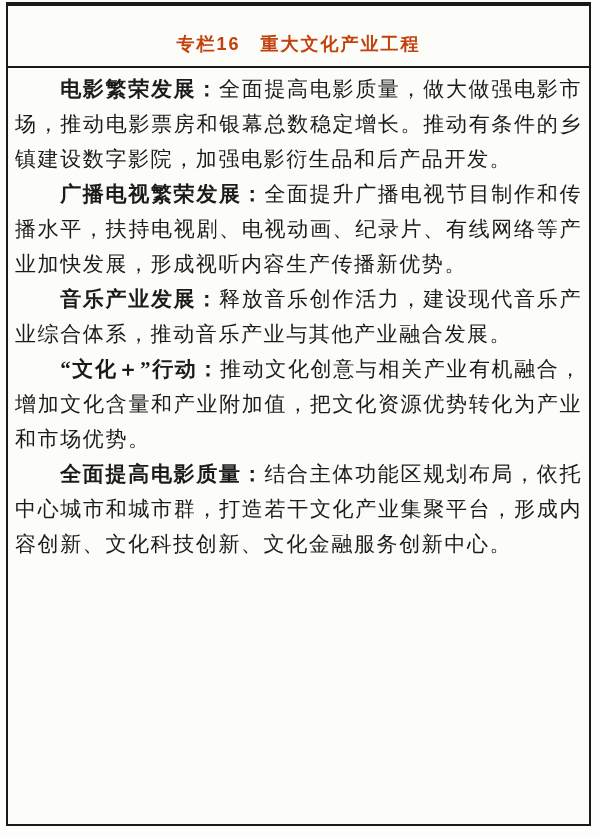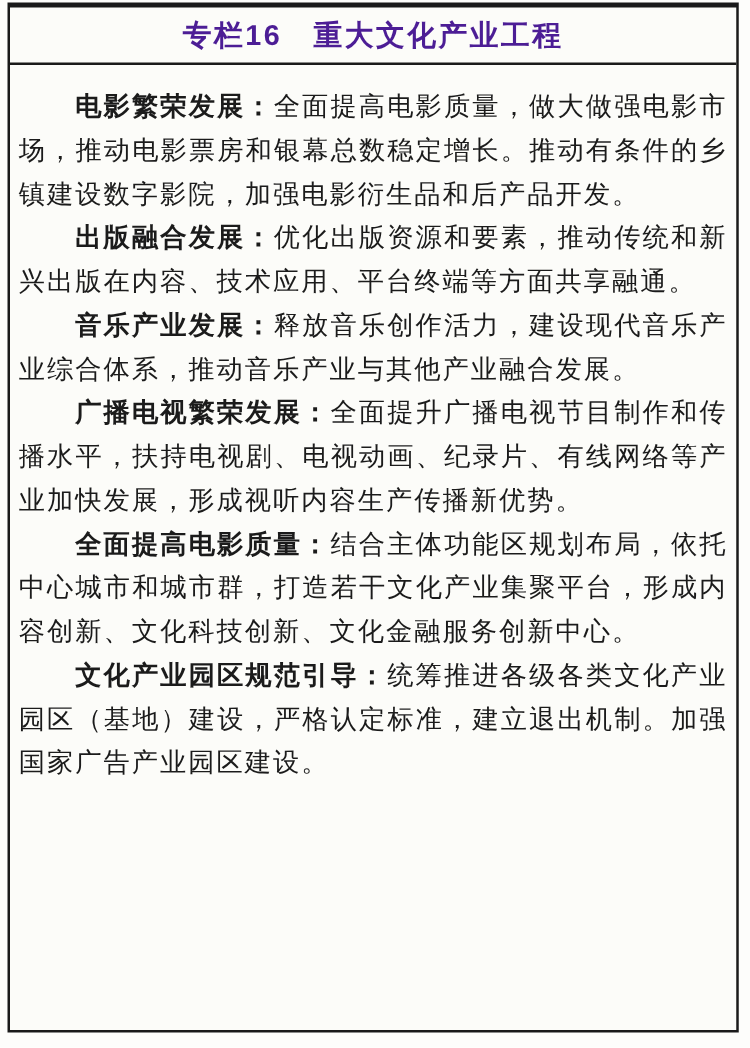--- a/index.html
+++ b/index.html
@@ -27,26 +27,27 @@
   }
   .panel-title {
     height: 46px;
     box-sizing: border-box;
     border-bottom: 2px solid #1a1a1a;
     display: flex;
     align-items: center;
     justify-content: center;
     font-family: "Liberation Sans", "DejaVu Sans", sans-serif;
     font-weight: bold;
-    font-size: 23px;
+    font-size: 18px;
     letter-spacing: 2px;
-    color: #4c1d95;
+    color: #c2410c;
+    margin-top: 16px;
   }
   .panel-body {
-    padding: 16px 7px 0 7px;
+    padding: 4px 7px 0 7px;
     font-size: 21px;
     line-height: 35px;
     letter-spacing: 1.6px;
     color: #1b1b1b;
     text-align: justify;
   }
   .para {
     margin: 0;
     text-indent: 2.15em;
   }
@@ -55,20 +56,19 @@
   }
 </style>
 </head>
 <body>
 
 <div class="page">
   <div class="panel">
     <div class="panel-title">专栏16　重大文化产业工程</div>
     <div class="panel-body">
       <p class="para"><span class="lead">电影繁荣发展：</span><span>全面提高电影质量，做大做强电影市场，推动电影票房和银幕总数稳定增长。推动有条件的乡镇建设数字影院，加强电影衍生品和后产品开发。</span></p>
-      <p class="para"><span class="lead">出版融合发展：</span><span>优化出版资源和要素，推动传统和新兴出版在内容、技术应用、平台终端等方面共享融通。</span></p>
+      <p class="para"><span class="lead">广播电视繁荣发展：</span><span>全面提升广播电视节目制作和传播水平，扶持电视剧、电视动画、纪录片、有线网络等产业加快发展，形成视听内容生产传播新优势。</span></p>
       <p class="para"><span class="lead">音乐产业发展：</span><span>释放音乐创作活力，建设现代音乐产业综合体系，推动音乐产业与其他产业融合发展。</span></p>
-      <p class="para"><span class="lead">广播电视繁荣发展：</span><span>全面提升广播电视节目制作和传播水平，扶持电视剧、电视动画、纪录片、有线网络等产业加快发展，形成视听内容生产传播新优势。</span></p>
+      <p class="para"><span class="lead">“文化＋”行动：</span><span>推动文化创意与相关产业有机融合，增加文化含量和产业附加值，把文化资源优势转化为产业和市场优势。</span></p>
       <p class="para"><span class="lead">全面提高电影质量：</span><span>结合主体功能区规划布局，依托中心城市和城市群，打造若干文化产业集聚平台，形成内容创新、文化科技创新、文化金融服务创新中心。</span></p>
-      <p class="para"><span class="lead">文化产业园区规范引导：</span><span>统筹推进各级各类文化产业园区（基地）建设，严格认定标准，建立退出机制。加强国家广告产业园区建设。</span></p>
     </div>
   </div>
 </div>
 
 </body></html>

